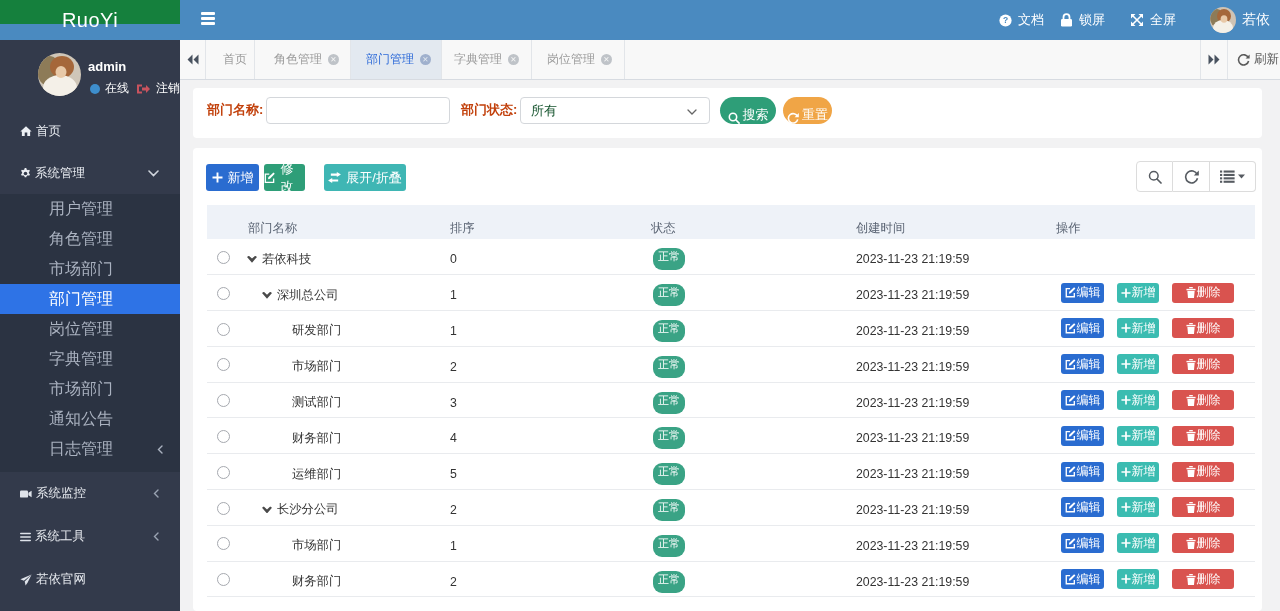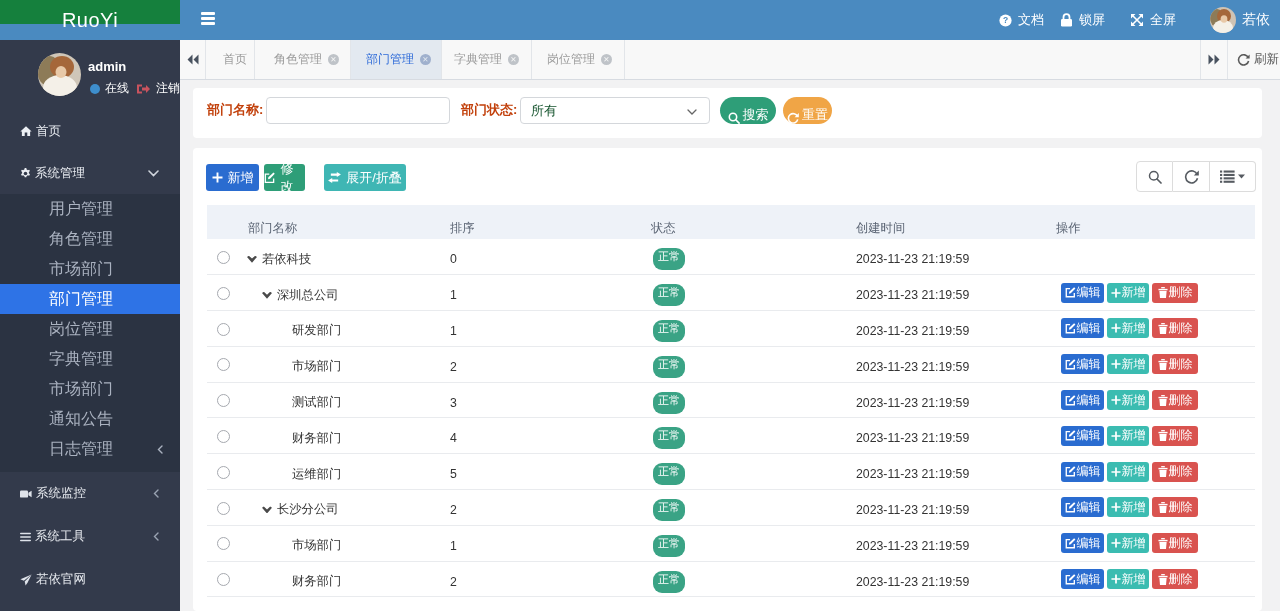--- a/index.html
+++ b/index.html
@@ -68,25 +68,25 @@
 thead td{color:#5a6473;padding-left:6px;font-size:12.3px;padding-top:12px;}
 thead td.h1{padding-left:8px;}thead td.h4{padding-left:11px;}
 tbody tr{height:35.8px;border-bottom:1px solid #e9ebee;}
 tbody td{padding-left:6px;overflow:hidden;white-space:nowrap;padding-top:5px;}
 tbody td.d1{padding-left:7px;}tbody td.d4{padding-left:11px;}
 .radio{display:inline-block;width:13px;height:13px;border-radius:50%;border:1px solid #a6a9af;margin-left:4px;vertical-align:middle;position:relative;top:-2.5px;}
 .ind{display:inline-block;}
 .caret{display:inline-block;width:10px;height:7px;margin-right:5px;background:none;position:relative;}
 .caret::before{content:'';position:absolute;left:0;top:0;width:10px;height:7px;background:#4a4a4a;clip-path:polygon(0 18%,18% 0,50% 42%,82% 0,100% 18%,50% 100%);}
 .pill{display:inline-block;width:32px;height:22px;border-radius:9px;background:#3aa385;color:#fff;font-size:11px;line-height:17px;text-align:center;margin-left:2px;}
-.ob{display:inline-flex;align-items:center;justify-content:center;height:20px;border-radius:3px;color:#fff;font-size:12px;margin-right:3px;vertical-align:middle;position:relative;top:-2.5px;}
+.ob{display:inline-flex;align-items:center;justify-content:center;height:20px;border-radius:3px;color:#fff;font-size:12px;margin-right:13px;vertical-align:middle;position:relative;top:-2.5px;}
 .ob svg{margin-right:1px;}
 .ob1{width:43px;background:#2a6cd0;margin-left:5px;}
 .ob2{width:42px;background:#3bbcb1;}
-.ob3{width:46px;background:#d9534f;}
+.ob3{width:62px;background:#d9534f;}
 </style>
 </head>
 <body>
 
 <div id="hdr">
   <div id="logo">RuoYi</div>
   <div id="burger">
       <div></div>
       <div></div>
       <div></div>

